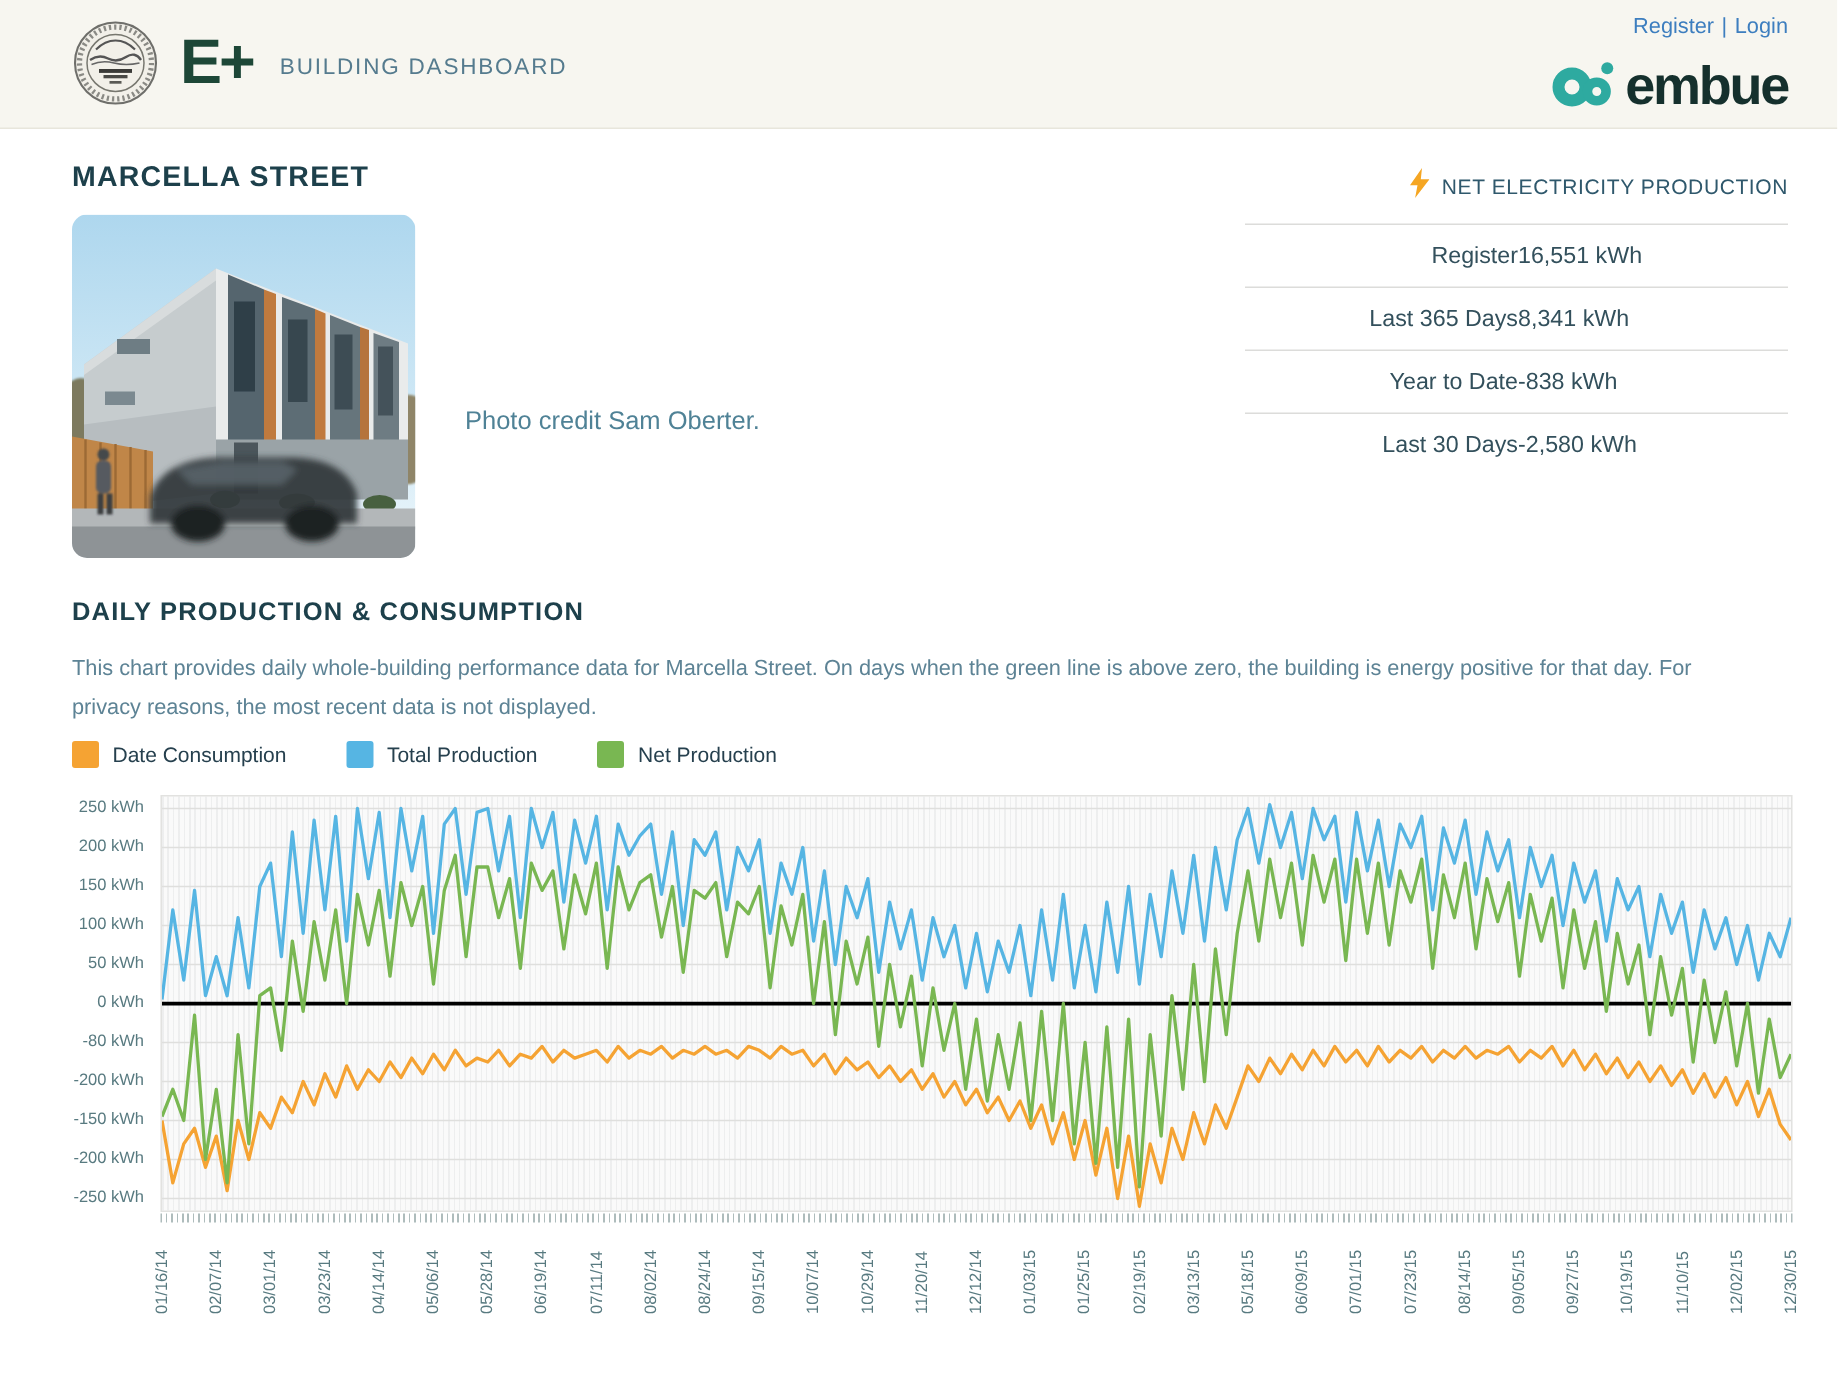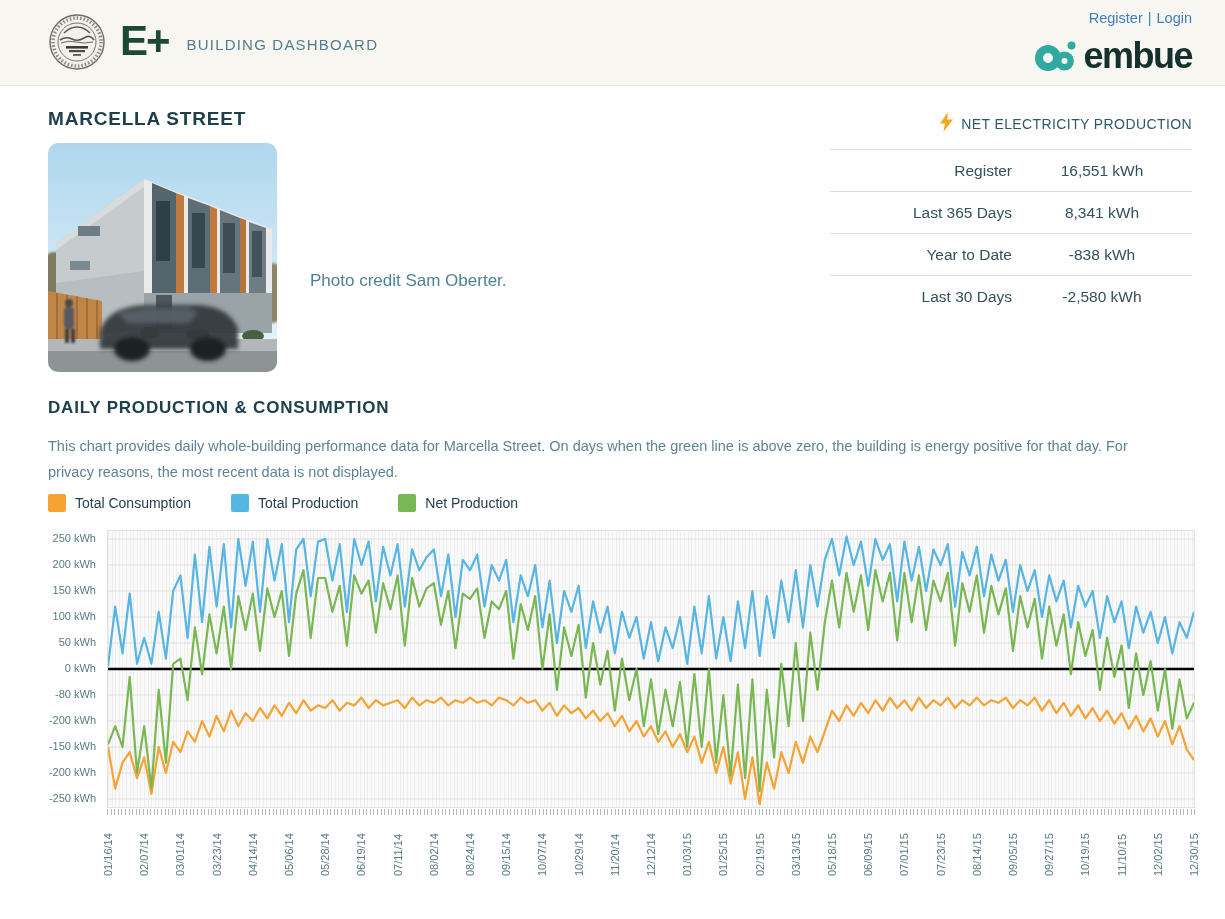--- a/index.html
+++ b/index.html
@@ -29,21 +29,21 @@
   .bldg-desc { position:absolute; left:310px; top:147px; width:505px;
                font-size:17px; line-height:28.5px; color:#4f8296; }
   .photo-credit { position:absolute; left:310px; top:271px; font-size:17px; color:#4f8296; }
 
   
   .stats { position:absolute; left:830px; top:112px; width:362px; }
   .stats-head { display:flex; justify-content:flex-end; align-items:center; gap:8px;
                 font-size:14px; color:#2f586c; letter-spacing:0.4px; padding-bottom:14px; }
   .stats-row { display:flex; align-items:center; height:42px; border-top:1px solid #dcdcda; }
   .stats-label { width:182px; text-align:right; font-size:15.5px; color:#33505c; }
-  .stats-value { flex:1; text-align:center; font-size:15.5px; color:#33505c; }
+  .stats-value { flex:1; text-align:left; font-size:15.5px; color:#33505c; }
 
   
   .chart-title { position:absolute; left:48px; top:398px; font-size:17px; font-weight:600;
                  color:#1d404b; letter-spacing:0.8px; }
   .chart-desc { position:absolute; left:48px; top:433px; width:1110px;
                 font-size:14.5px; line-height:26px; color:#5d8395; }
   .legend { position:absolute; left:48px; top:494px; display:flex; align-items:center; }
   .legend-item { display:flex; align-items:center; margin-right:40px; }
   .legend-swatch { width:18px; height:18px; border-radius:2px; margin-right:9px; }
   .legend-label { font-size:14px; color:#26404e; font-weight:500; }
@@ -201,21 +201,21 @@
       <div class="stats-value">-2,580 kWh</div>
     </div>
   </div>
 
   <div class="chart-title">DAILY PRODUCTION &amp; CONSUMPTION</div>
   <div class="chart-desc">This chart provides daily whole-building performance data for Marcella Street. On days when the green line is above zero, the building is energy positive for that day. For privacy reasons, the most recent data is not displayed.</div>
 
   <div class="legend">
     <div class="legend-item">
       <span class="legend-swatch" id="sw0" style="background: rgb(245, 163, 51);"></span>
-      <span class="legend-label">Total Consumption</span>
+      <span class="legend-label">Date Consumption</span>
     </div>
     <div class="legend-item">
       <span class="legend-swatch" id="sw1" style="background: rgb(86, 181, 227);"></span>
       <span class="legend-label">Total Production</span>
     </div>
     <div class="legend-item">
       <span class="legend-swatch" id="sw2" style="background: rgb(121, 183, 82);"></span>
       <span class="legend-label">Net Production</span>
     </div>
   </div>

